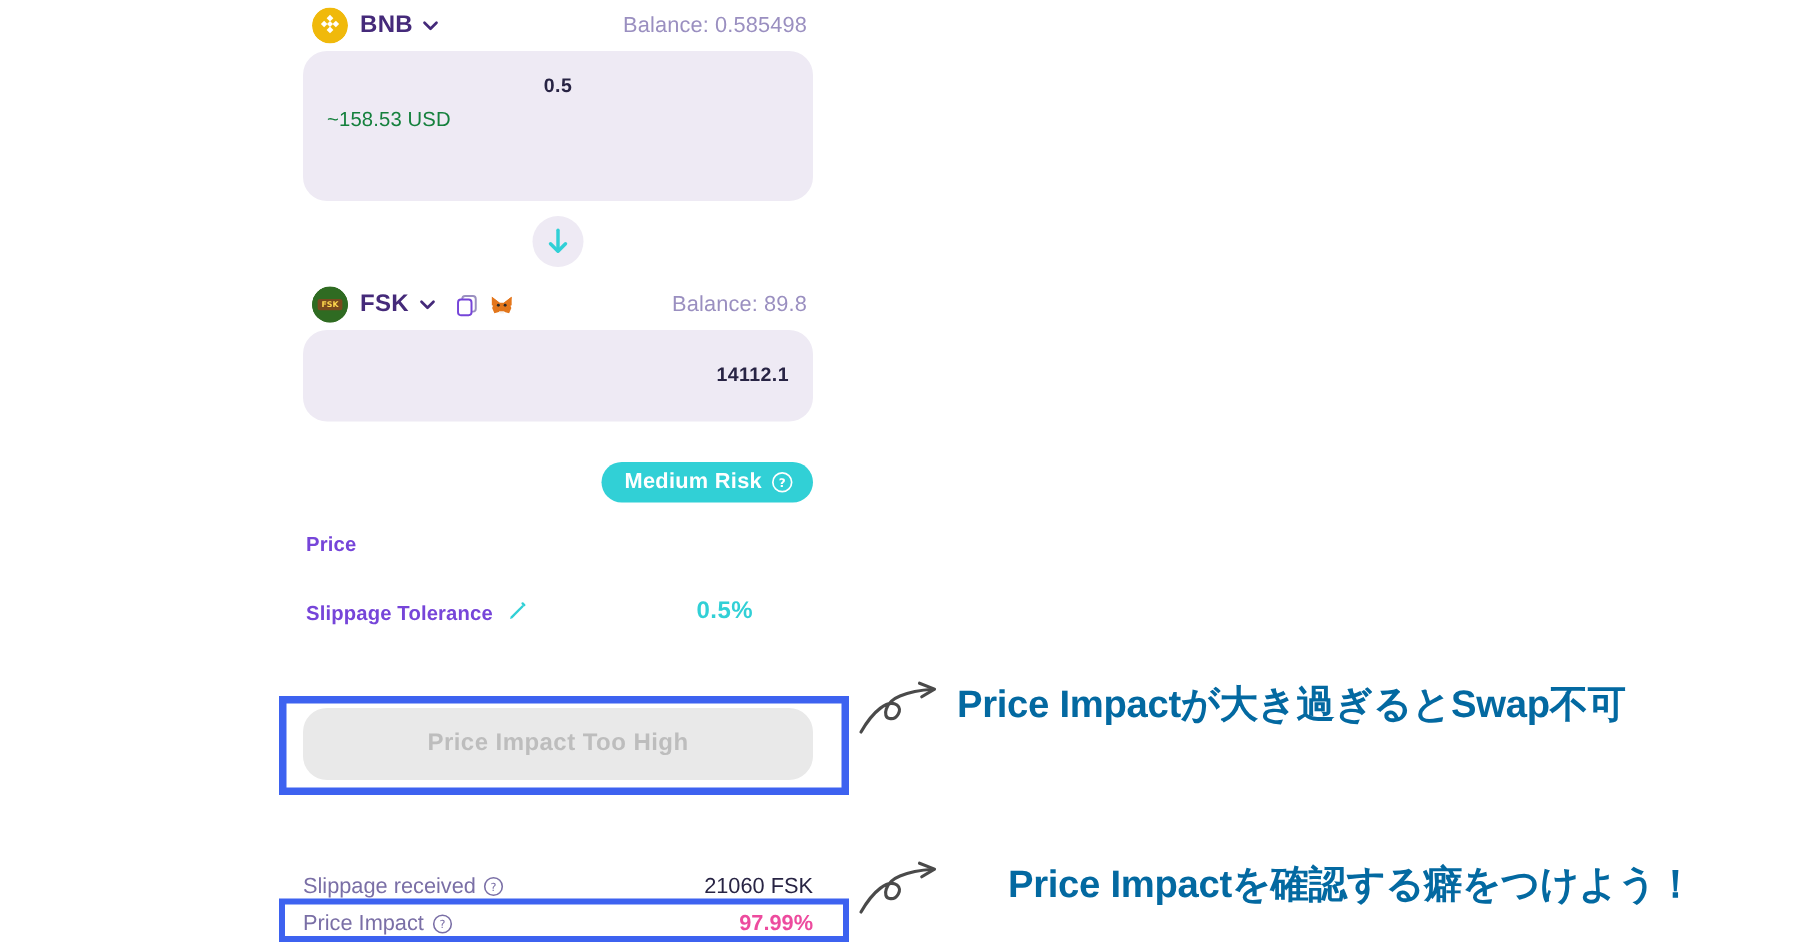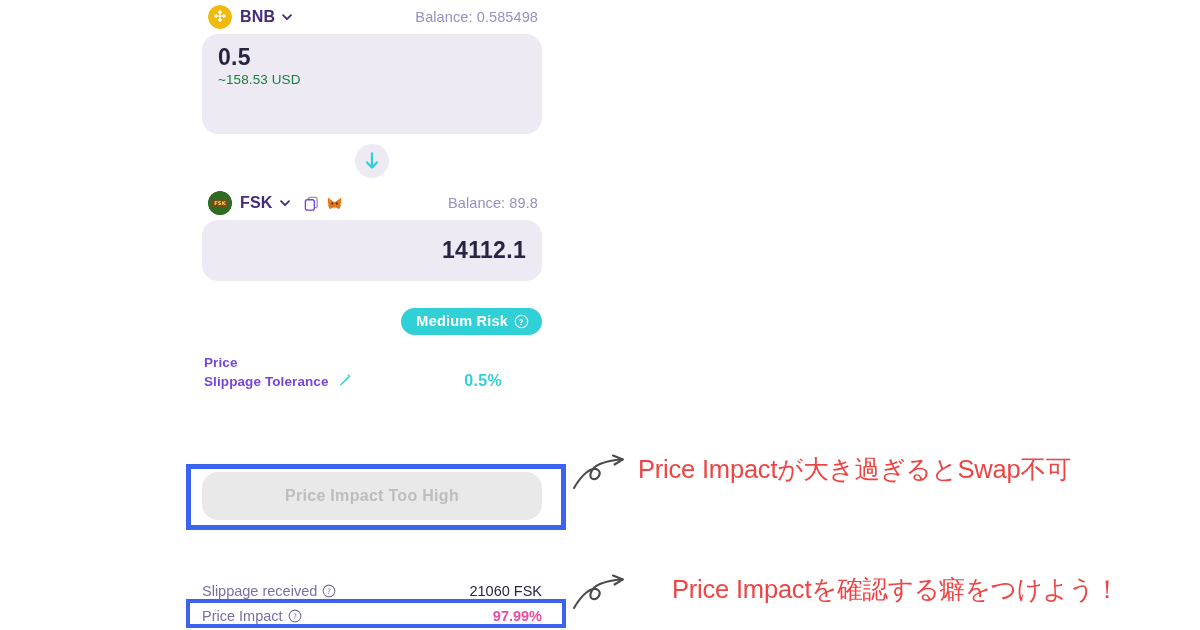--- a/index.html
+++ b/index.html
@@ -72,22 +72,22 @@
   .input-panel {
     background: #eeeaf4;
     border-radius: 16px;
     padding: 10px 16px 12px 16px;
     box-sizing: border-box;
   }
   .panel-from { height: 100px; }
   .panel-to   { height: 61px; display: flex; align-items: center; justify-content: flex-end; }
 
   .amount {
-    text-align: left;
-    font-size: 23px;
+    text-align: center;
+    font-size: 13px;
     font-weight: bold;
     color: #282444;
     letter-spacing: .3px;
     line-height: 26px;
   }
   .usd {
     text-align: left;
     font-size: 13.5px;
     color: #15803d;
     line-height: 20px;
@@ -165,21 +165,21 @@
     letter-spacing: .2px;
   }
   .refresh-circle {
     width: 20px; height: 20px; border-radius: 50%;
     background: #f3f0f8;
     display: inline-flex; align-items: center; justify-content: center;
     margin-left: 2px;
   }
 
   .slip-row {
-    margin-top: 2px;
+    margin-top: 29px;
     display: flex;
     align-items: center;
     padding: 0 2px;
   }
   .slip-label {
     color: #7645d9;
     font-size: 13.5px;
     font-weight: bold;
     letter-spacing: .1px;
   }
@@ -263,22 +263,22 @@
 
   
   .annotation {
     position: absolute;
     display: flex;
     align-items: center;
     gap: 10px;
   }
   .anno-text {
     font-size: 25.5px;
-    font-weight: normal;
-    color: #ef4444;
+    font-weight: bold;
+    color: #0369a1;
     letter-spacing: -0.2px;
     white-space: nowrap;
   }
   .anno-1 { left: 572px; top: 446px; }
   .anno-2 { left: 572px; top: 566px; gap: 44px; }
 </style>
 </head>
 <body>
 
 <div class="swap-card">

